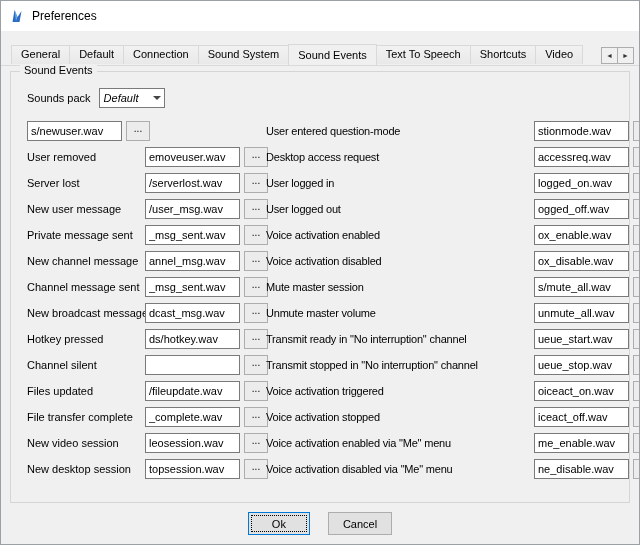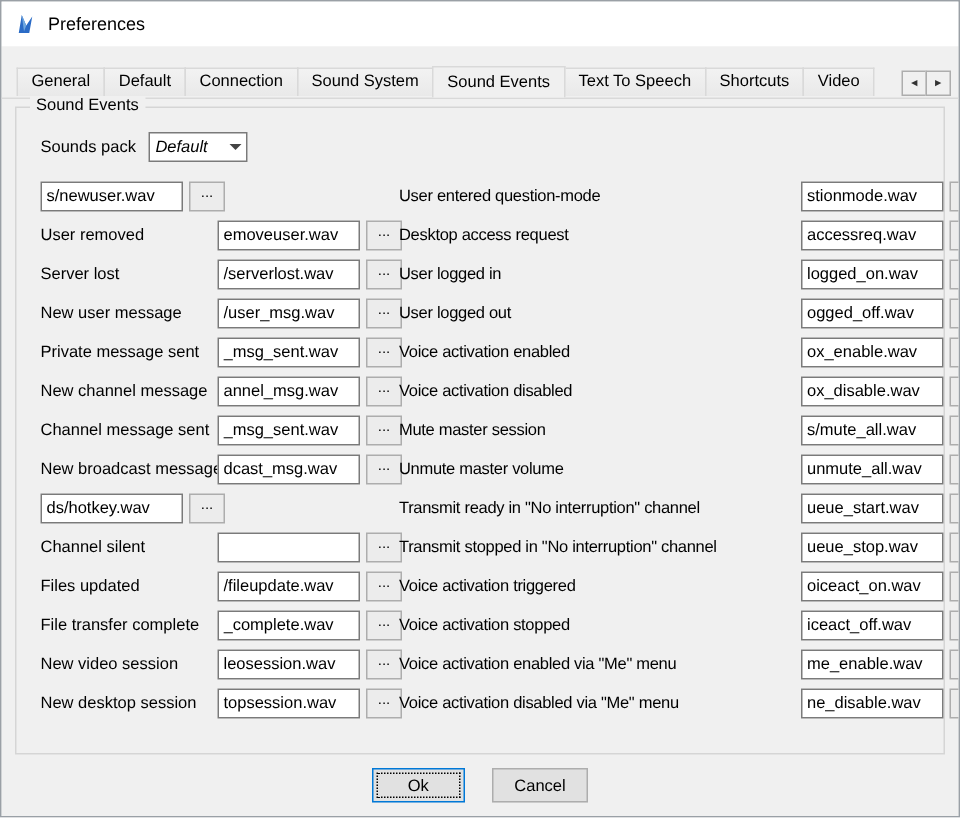--- a/index.html
+++ b/index.html
@@ -229,20 +229,21 @@
             <button class="browse">...</button>
           </div>
 
           <div class="event-row">
             <span class="ev-label">New broadcast message</span>
             <input class="ev-input" type="text" value="dcast_msg.wav" style="">
             <button class="browse">...</button>
           </div>
 
           <div class="event-row">
+            <span class="ev-label">Hotkey pressed</span>
             <input class="ev-input" type="text" value="ds/hotkey.wav" style="">
             <button class="browse">...</button>
           </div>
 
           <div class="event-row">
             <span class="ev-label">Channel silent</span>
             <input class="ev-input" type="text" value="" style="">
             <button class="browse">...</button>
           </div>
 

